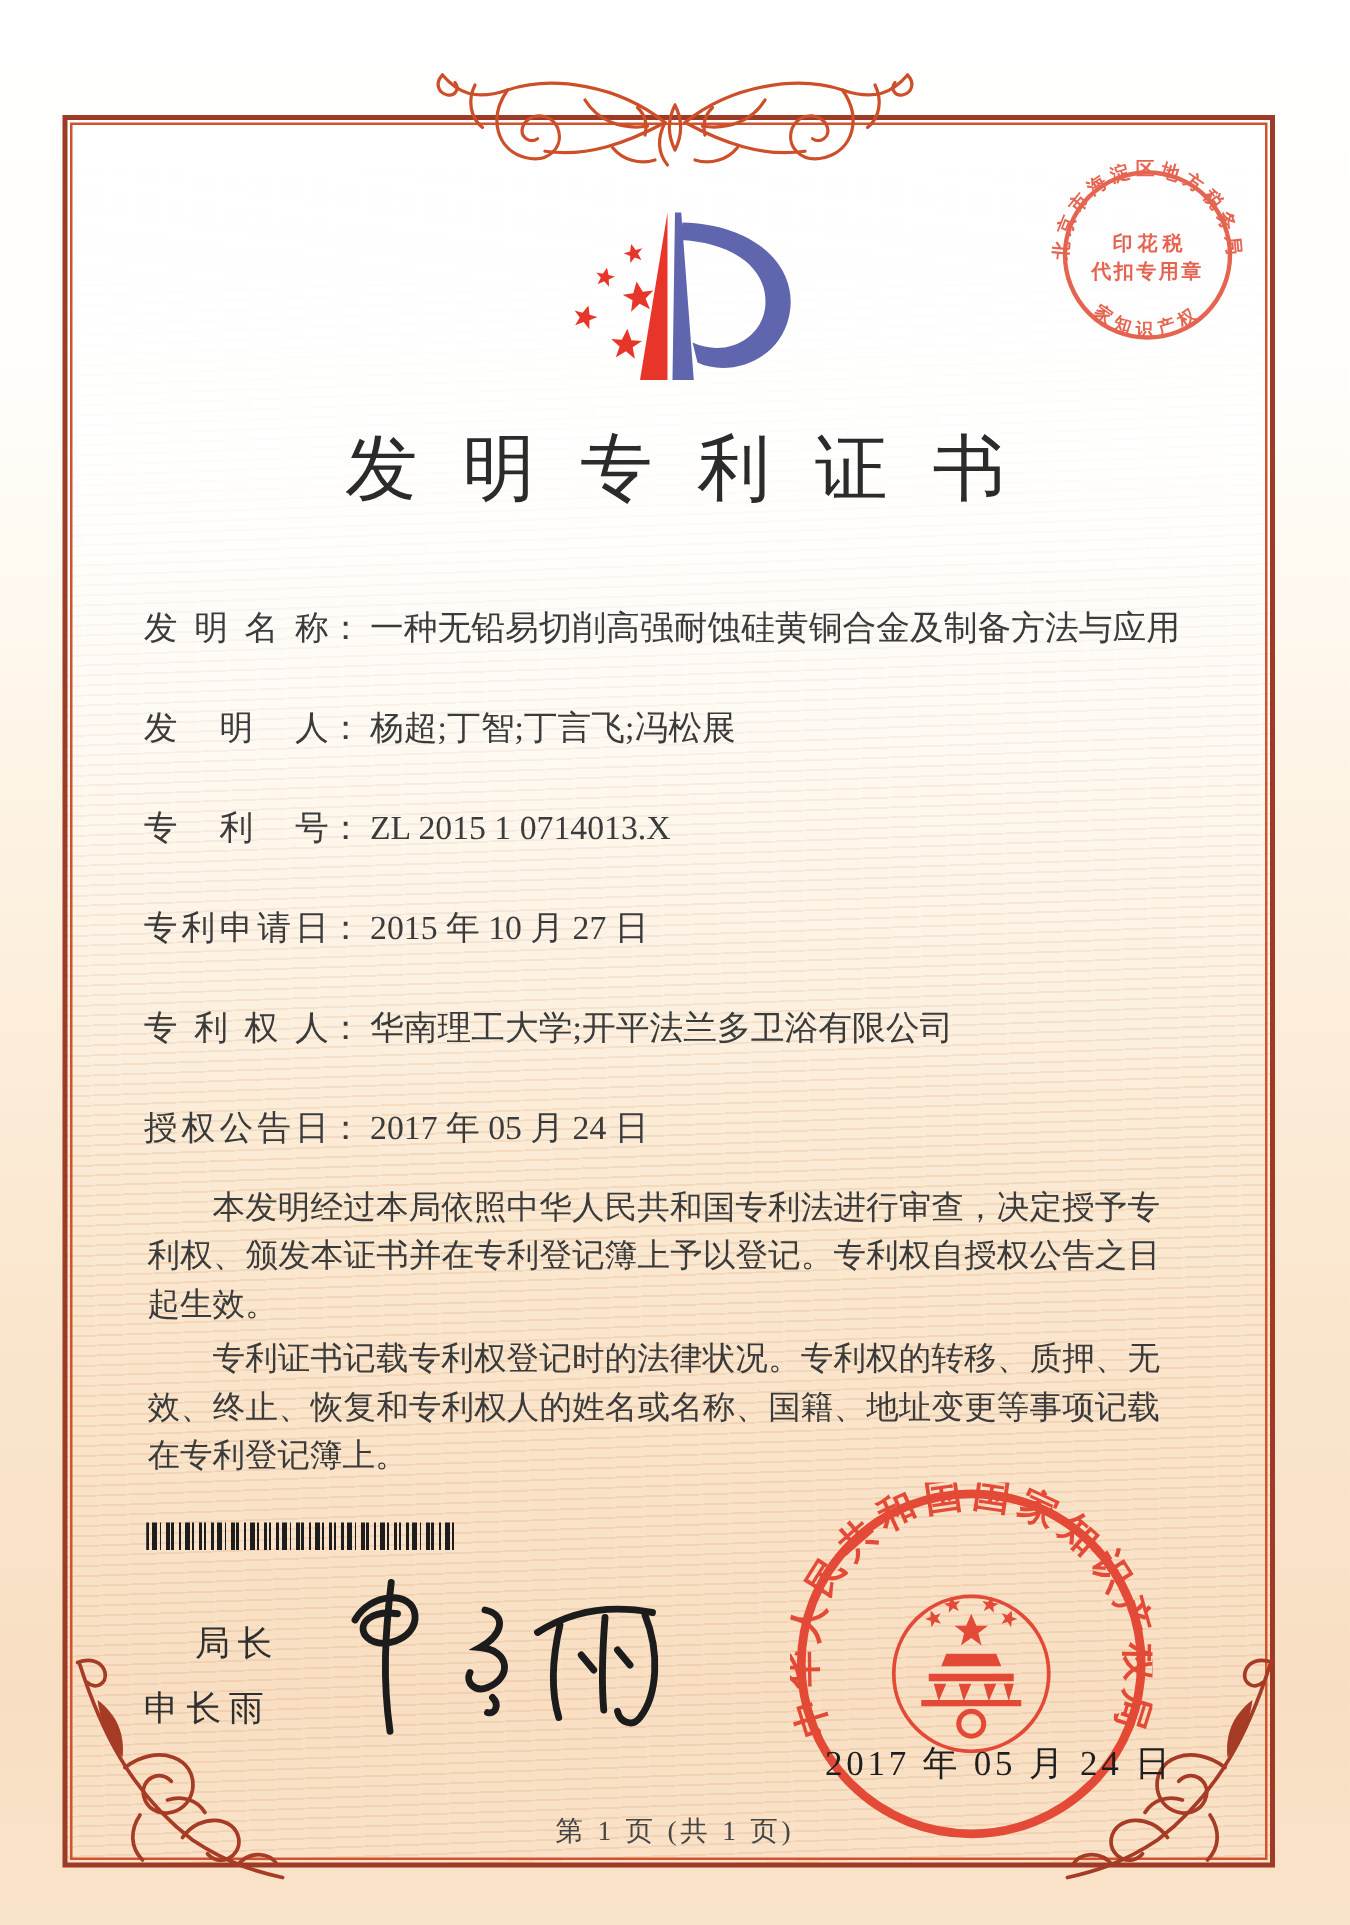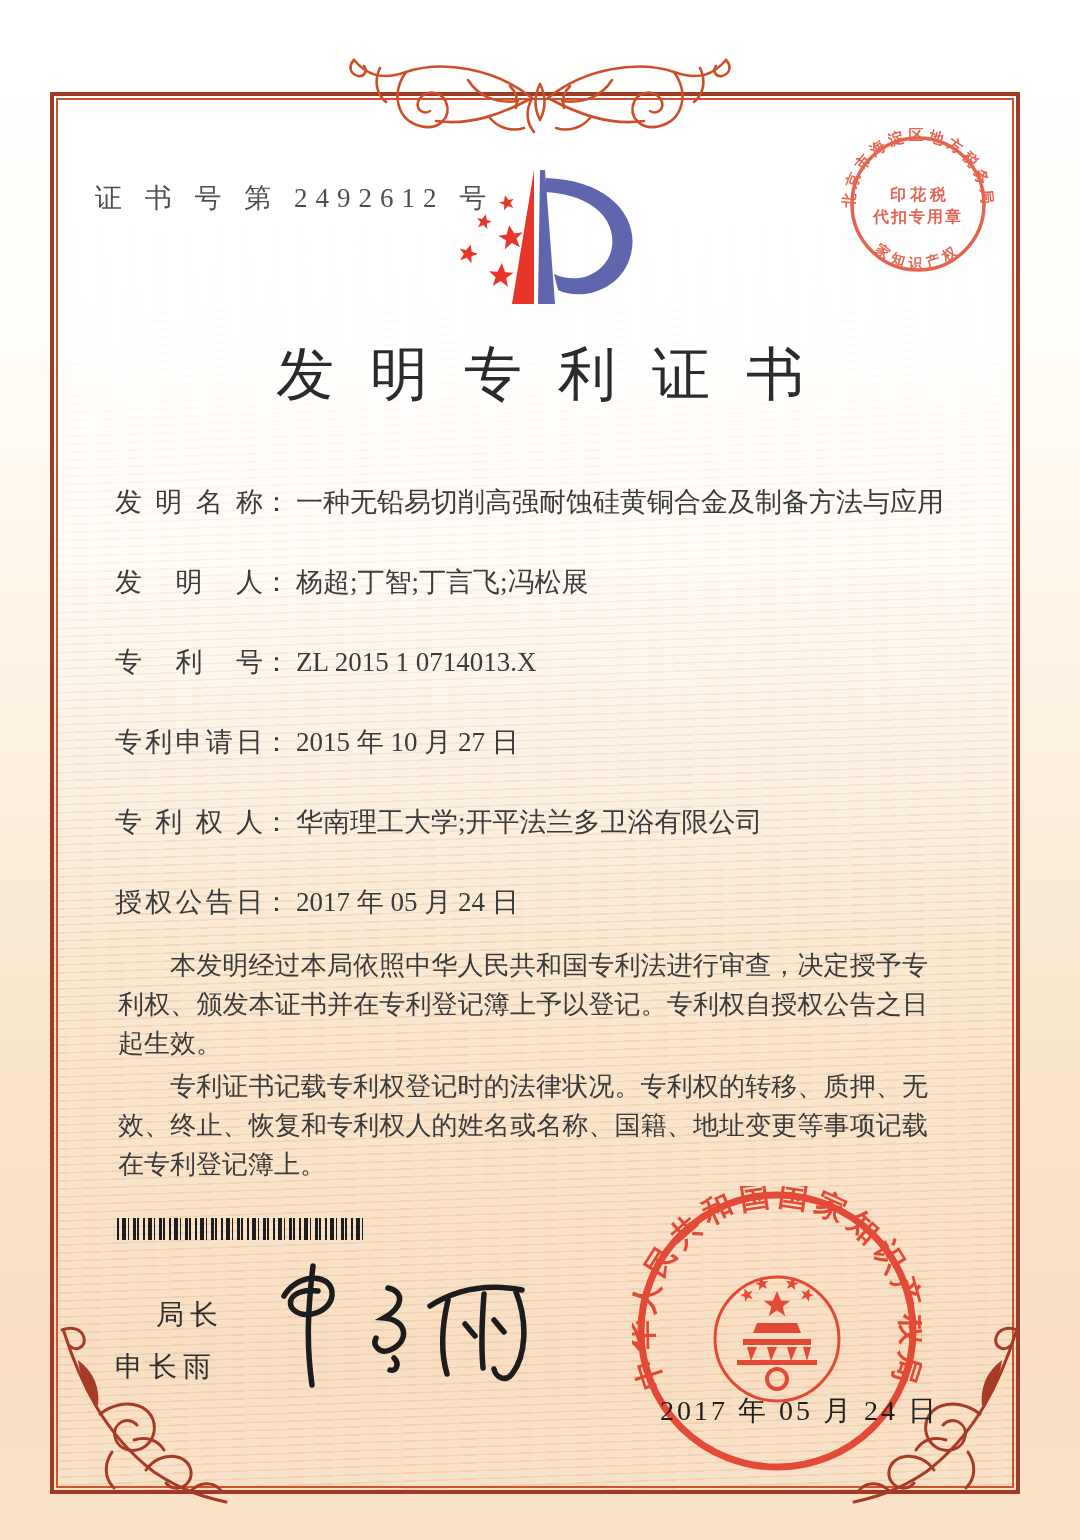--- a/index.html
+++ b/index.html
@@ -139,21 +139,20 @@
         <path d="M104,148 C118,128 146,131 149,149 C151,164 133,172 124,161"></path>
         <path d="M36,38 C52,50 58,66 56,84 C44,70 38,54 36,38 Z" fill="#a63b26" stroke="none"></path>
         <path d="M20,8 C30,4 40,7 42,16 C44,25 34,30 28,24"></path>
         <path d="M148,170 C158,158 174,160 180,170"></path>
         <path d="M70,130 C62,142 62,156 72,166"></path>
         <path d="M92,118 C104,114 116,118 122,128"></path>
       </g>
     </svg>
   </div>
 
-  <div class="cert-number">证 书 号 第 2492612 号</div>
 
   <div class="logo">
     <svg width="240" height="180" viewBox="0 0 240 180">
       <defs>
         <path id="star" d="M0,-1 L0.294,-0.309 L0.951,-0.309 L0.405,0.118 L0.588,0.809 L0,0.382 L-0.588,0.809 L-0.405,0.118 L-0.951,-0.309 L-0.294,-0.309 Z"></path>
       </defs>
 
       <path d="M106,24 L84,158 L106,158 Z" fill="#e8352a"></path>
 
       <path d="M112,24 L110,158 L127,158 L117,24 Z" fill="#5f66ad"></path>
@@ -274,13 +273,14 @@
           <path d="M-30,16 L-26,30 L-20,16 Z M-10,16 L-6,30 L0,16 Z M10,16 L14,30 L20,16 Z M26,16 L30,30 L34,16 Z" stroke="none"></path>
           <path d="M-40,34 L40,34 L40,29 L-40,29 Z" stroke="none"></path>
           <circle cy="48" r="10" fill="none" stroke-width="4"></circle>
         </g>
       </g>
     </svg>
   </div>
 
   <div class="seal-date">2017 年 05 月 24 日</div>
 
+  <div class="page-footer">第 1 页 (共 1 页)</div>
 </div>
 
 </body></html>

